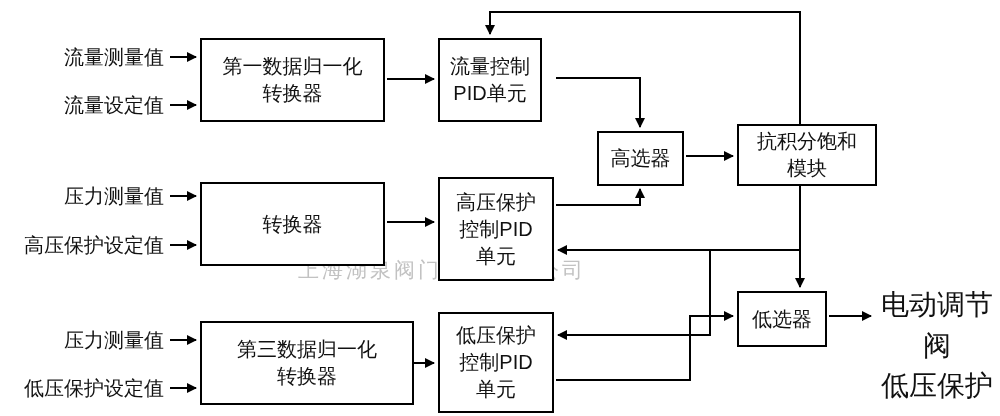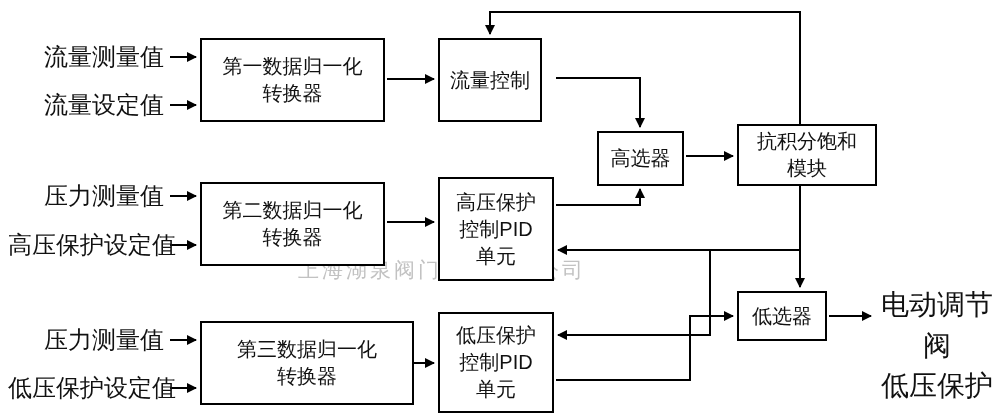--- a/index.html
+++ b/index.html
@@ -15,21 +15,21 @@
     font-size:21px;letter-spacing:3px;color:#b3b3b3;opacity:.8;
     white-space:nowrap;user-select:none;
   }
   .box{
     position:absolute;box-sizing:border-box;border:2px solid #000;background:#ffffff;
     display:flex;flex-direction:column;align-items:center;justify-content:center;
     text-align:center;font-size:20px;line-height:1.35;z-index:2;
   }
   .in-label{
     position:absolute;left:8px;width:156px;height:26px;line-height:26px;
-    text-align:right;font-size:24px;white-space:nowrap;z-index:2;
+    text-align:right;font-size:20px;white-space:nowrap;z-index:2;
   }
   .out-label{
     position:absolute;left:877px;top:285px;width:120px;
     text-align:center;font-size:28px;line-height:1.45;z-index:2;
   }
 </style>
 </head>
 <body>
 
 <div class="stage">
@@ -75,24 +75,24 @@
   <div class="in-label" style="top:327px">压力测量值</div>
   <div class="in-label" style="top:375px">低压保护设定值</div>
 
   <div class="box" style="left:200px;top:38px;width:185px;height:84px">
     <span>第一数据归一化</span>
     <span>转换器</span>
   </div>
 
   <div class="box" style="left:438px;top:38px;width:104px;height:84px">
     <span>流量控制</span>
+    <span>PID单元</span>
   </div>
 
   <div class="box" style="left:200px;top:182px;width:185px;height:84px">
-    <span>第二数据归一化</span>
     <span>转换器</span>
   </div>
 
   <div class="box" style="left:438px;top:177px;width:116px;height:104px">
     <span>高压保护</span>
     <span>控制PID</span>
     <span>单元</span>
   </div>
 
   <div class="box" style="left:200px;top:321px;width:214px;height:84px">
@@ -108,21 +108,21 @@
 
   <div class="box" style="left:737px;top:124px;width:140px;height:62px">
     <span>抗积分饱和</span>
     <span>模块</span>
   </div>
 
   <div class="box" style="left:597px;top:131px;width:87px;height:55px">
     <span>高选器</span>
   </div>
 
-  <div class="box" style="left:737px;top:291px;width:90px;height:50px">
+  <div class="box" style="left:737px;top:291px;width:90px;height:56px">
     <span>低选器</span>
   </div>
 
   <div class="out-label">
     <div>电动调节阀</div>
     <div>低压保护</div>
   </div>
 
 </div>
 

